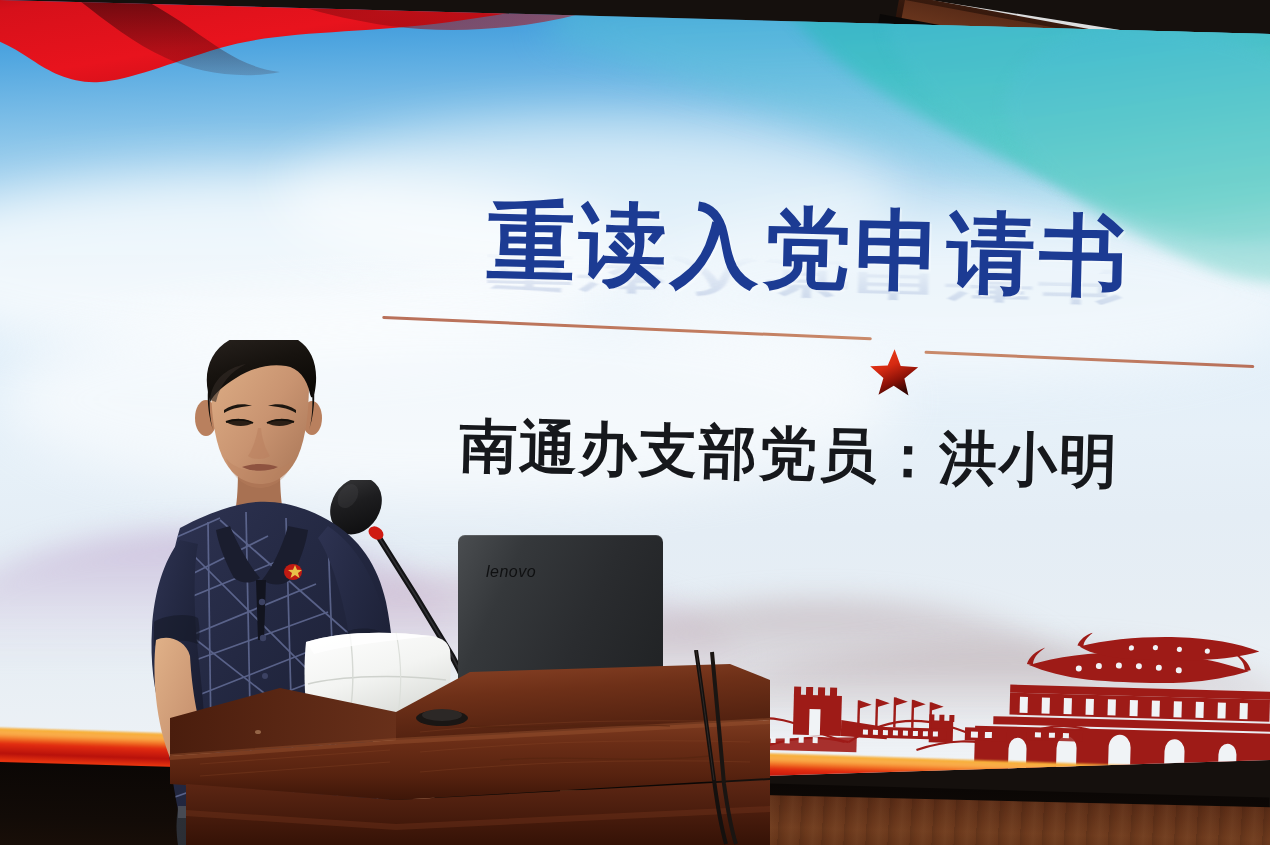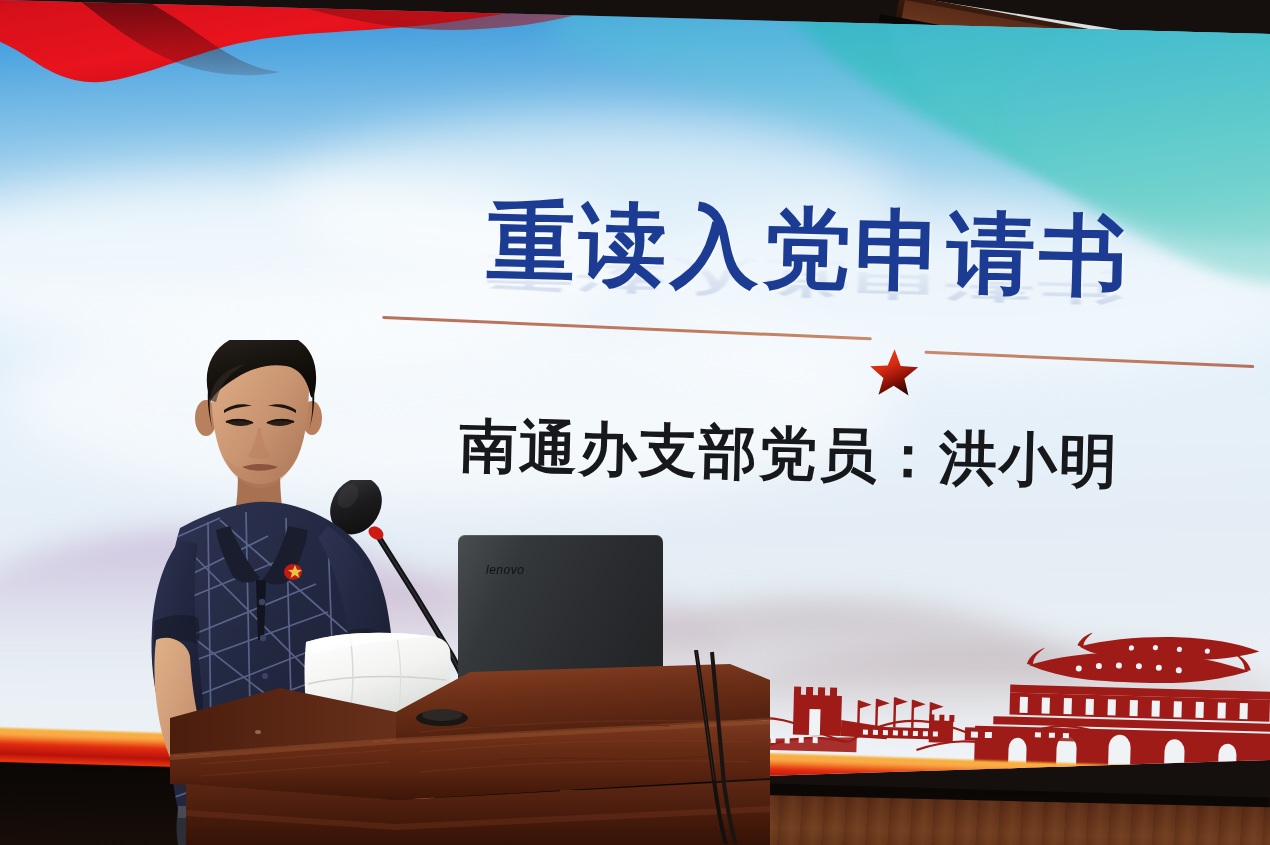--- a/index.html
+++ b/index.html
@@ -313,21 +313,21 @@
   .laptop-lid {
     position: absolute; inset: 0;
     background: linear-gradient(115deg, #4a4d50 0%, #35383b 25%, #2a2c2f 60%, #202224 100%);
     border-radius: 7px 7px 3px 3px;
     box-shadow: inset 0 1px 0 rgba(255,255,255,.13);
   }
   .lenovo-logo {
     position: absolute;
     left: 28px; top: 28px;
     font-family: "Liberation Sans", sans-serif;
-    font-size: 12px;
+    font-size: 16px;
     font-weight: 400;
     letter-spacing: .5px;
     color: #0c0d0e;
     font-style: italic;
     opacity: .92;
   }
 
   
   .mic { position: absolute; left: 320px; top: 480px; width: 175px; height: 245px; }
 

